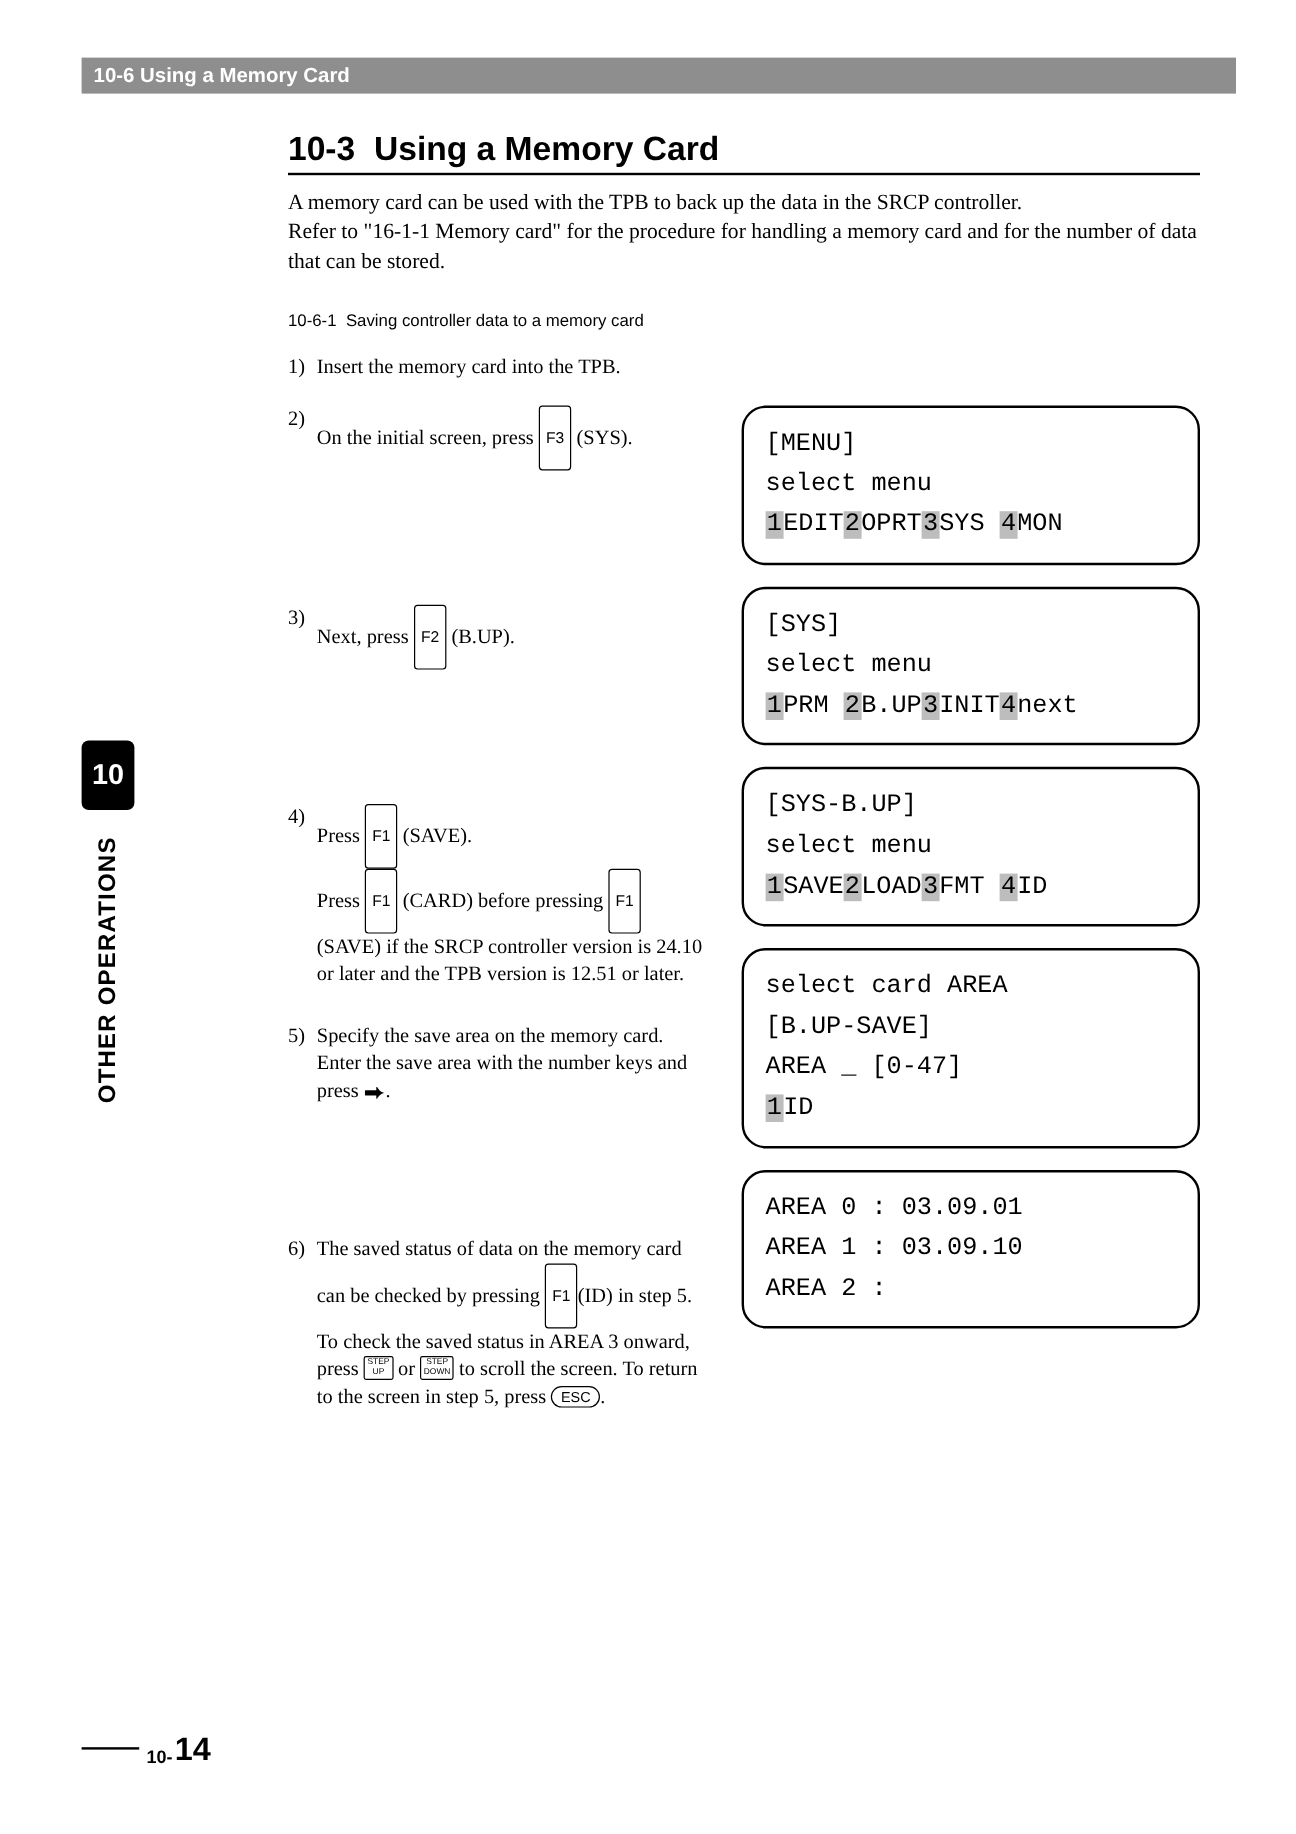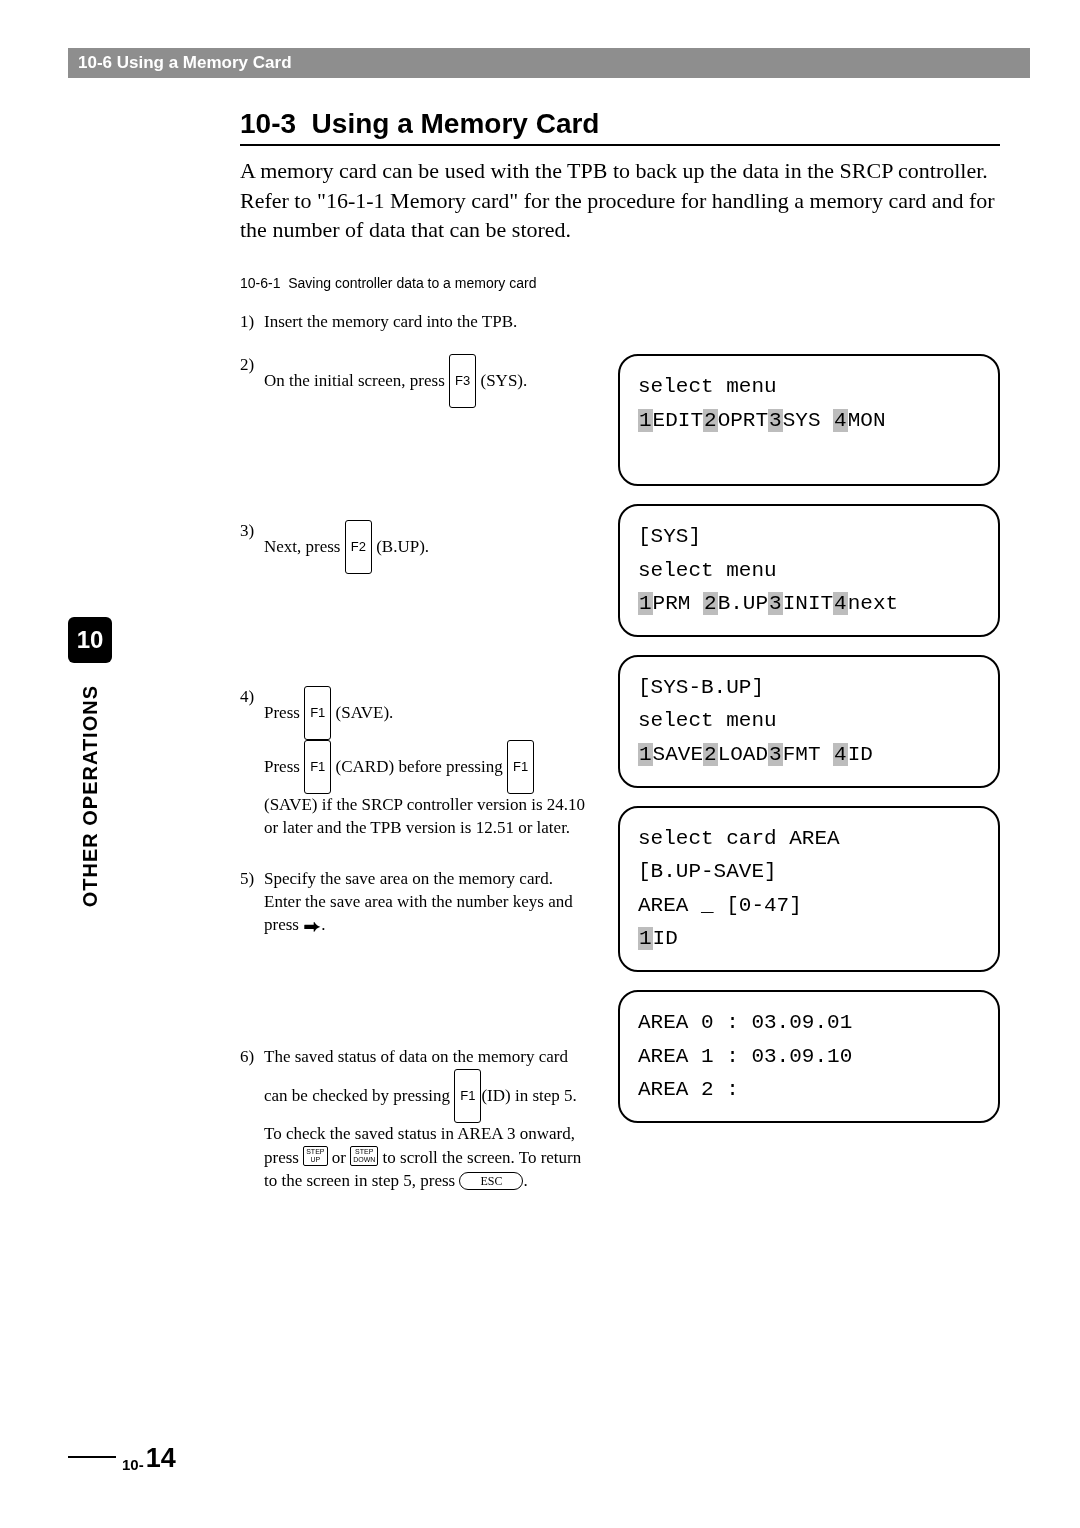--- a/index.html
+++ b/index.html
@@ -2,30 +2,30 @@
 <html><head>
 <meta charset="utf-8">
 <style>
   html,body{margin:0;padding:0;background:#fff;color:#000;font-family:"Times New Roman",Times,serif}
   .page{width:1080px;height:1528px;position:relative;overflow:hidden}
   .header-bar{position:absolute;left:68px;top:48px;right:50px;height:30px;background:#8e8e8e;display:flex;align-items:center}
   .header-text{color:#fff;font-family:Arial,Helvetica,sans-serif;font-weight:bold;font-size:17px;padding-left:10px}
   .content{position:absolute;left:240px;right:80px;top:108px}
   .h1{font-family:Arial,Helvetica,sans-serif;font-weight:bold;font-size:28px;margin:0 0 2px 0}
   .h1-rule{border:0;border-top:2px solid #000;margin:4px 0 10px 0}
-  .intro{font-size:22px;line-height:1.35;margin:0 0 30px 0}
+  .intro{font-size:18px;line-height:1.35;margin:0 0 30px 0}
   .h2{font-family:Arial,Helvetica,sans-serif;font-weight:normal;font-size:14px;margin:0 0 20px 0}
   .lcd{border:2px solid #000;border-radius:20px;padding:14px 18px;font-family:"Courier New",monospace;font-size:21px;line-height:1.6;min-height:100px;margin-bottom:18px}
   .lcd .hi{background:#bdbdbd;padding:0 1px}
   .key{display:inline-block;border:1px solid #000;border-radius:3px;font-family:Arial,Helvetica,sans-serif;font-size:13px;padding:17px 5px;line-height:18px;vertical-align:1px}
   .key-sm{display:inline-block;border:1px solid #000;border-radius:2px;font-family:Arial,Helvetica,sans-serif;font-size:7px;text-align:center;line-height:8px;padding:1px 2px;vertical-align:1px}
-  .key-esc{display:inline-block;border:1px solid #000;border-radius:10px;font-family:Liberation Serif, serif;font-size:12px;padding:0 20px;line-height:16px;vertical-align:1px}
+  .key-esc{display:inline-block;border:1px solid #000;border-radius:10px;font-family:Liberation Sans, sans-serif;font-size:12px;padding:0 7px;line-height:16px;vertical-align:1px}
   .arrow{display:inline-block;font-size:18px;vertical-align:-2px}
   .side-rail{position:absolute;left:68px;top:617px;bottom:0;display:flex;flex-direction:column;align-items:center}
-  .chip{width:44px;height:46px;background:#000;color:#fff;border-radius:6px;font-family:Arial,Helvetica,sans-serif;font-weight:bold;font-size:24px;display:flex;align-items:center;justify-content:center;margin-bottom:22px}
+  .chip{width:44px;height:58px;background:#000;color:#fff;border-radius:6px;font-family:Arial,Helvetica,sans-serif;font-weight:bold;font-size:24px;display:flex;align-items:center;justify-content:center;margin-bottom:22px}
   .vtext{writing-mode:vertical-rl;transform:rotate(180deg);font-family:Arial,Helvetica,sans-serif;font-weight:bold;font-size:20px;letter-spacing:1px}
   .footer{position:absolute;left:68px;bottom:56px;display:flex;align-items:flex-end}
   .footer-rule{width:48px;height:0;border-top:2px solid #000;margin-bottom:14px;margin-right:6px}
   .footer-pre{font-family:Arial,Helvetica,sans-serif;font-weight:bold;font-size:15px;margin-right:2px;line-height:1}
   .footer-num{font-family:Arial,Helvetica,sans-serif;font-weight:bold;font-size:27px;line-height:1}
   .steps-cols{display:flex}
   .steps-left-col{width:350px}
   .steps-right-col{flex:1;padding-left:28px}
   .pstep{font-size:17px;line-height:1.35;margin-bottom:20px;display:flex}
   .pstep .pn{flex:0 0 24px}
@@ -101,20 +101,21 @@
             <span>The saved status of data on the memory card can be checked by pressing </span><span class="key">F1</span><span>(ID) in step 5.</span><br>
             <span>To check the saved status in AREA 3 onward, press </span><span class="key-sm"><span>STEP</span><br><span>UP</span></span><span> or </span><span class="key-sm"><span>STEP</span><br><span>DOWN</span></span><span> to scroll the screen. To return to the screen in step 5, press </span><span class="key-esc">ESC</span><span>.</span>
           </span>
         </div>
 
       </div>
 
       <div class="steps-right-col">
 
         <div class="lcd">
+          <div>[MENU]</div>
           <div>select menu</div>
           <div></div>
           <div><span class="hi">1</span><span>EDIT</span><span class="hi">2</span><span>OPRT</span><span class="hi">3</span><span>SYS </span> <span class="hi">4</span><span>MON</span></div>
         </div>
 
         <div class="lcd">
           <div>[SYS]</div>
           <div>select menu</div>
           <div></div>
           <div><span class="hi">1</span><span>PRM </span><span class="hi">2</span><span>B.UP</span><span class="hi">3</span><span>INIT</span><span class="hi">4</span><span>next</span></div>

